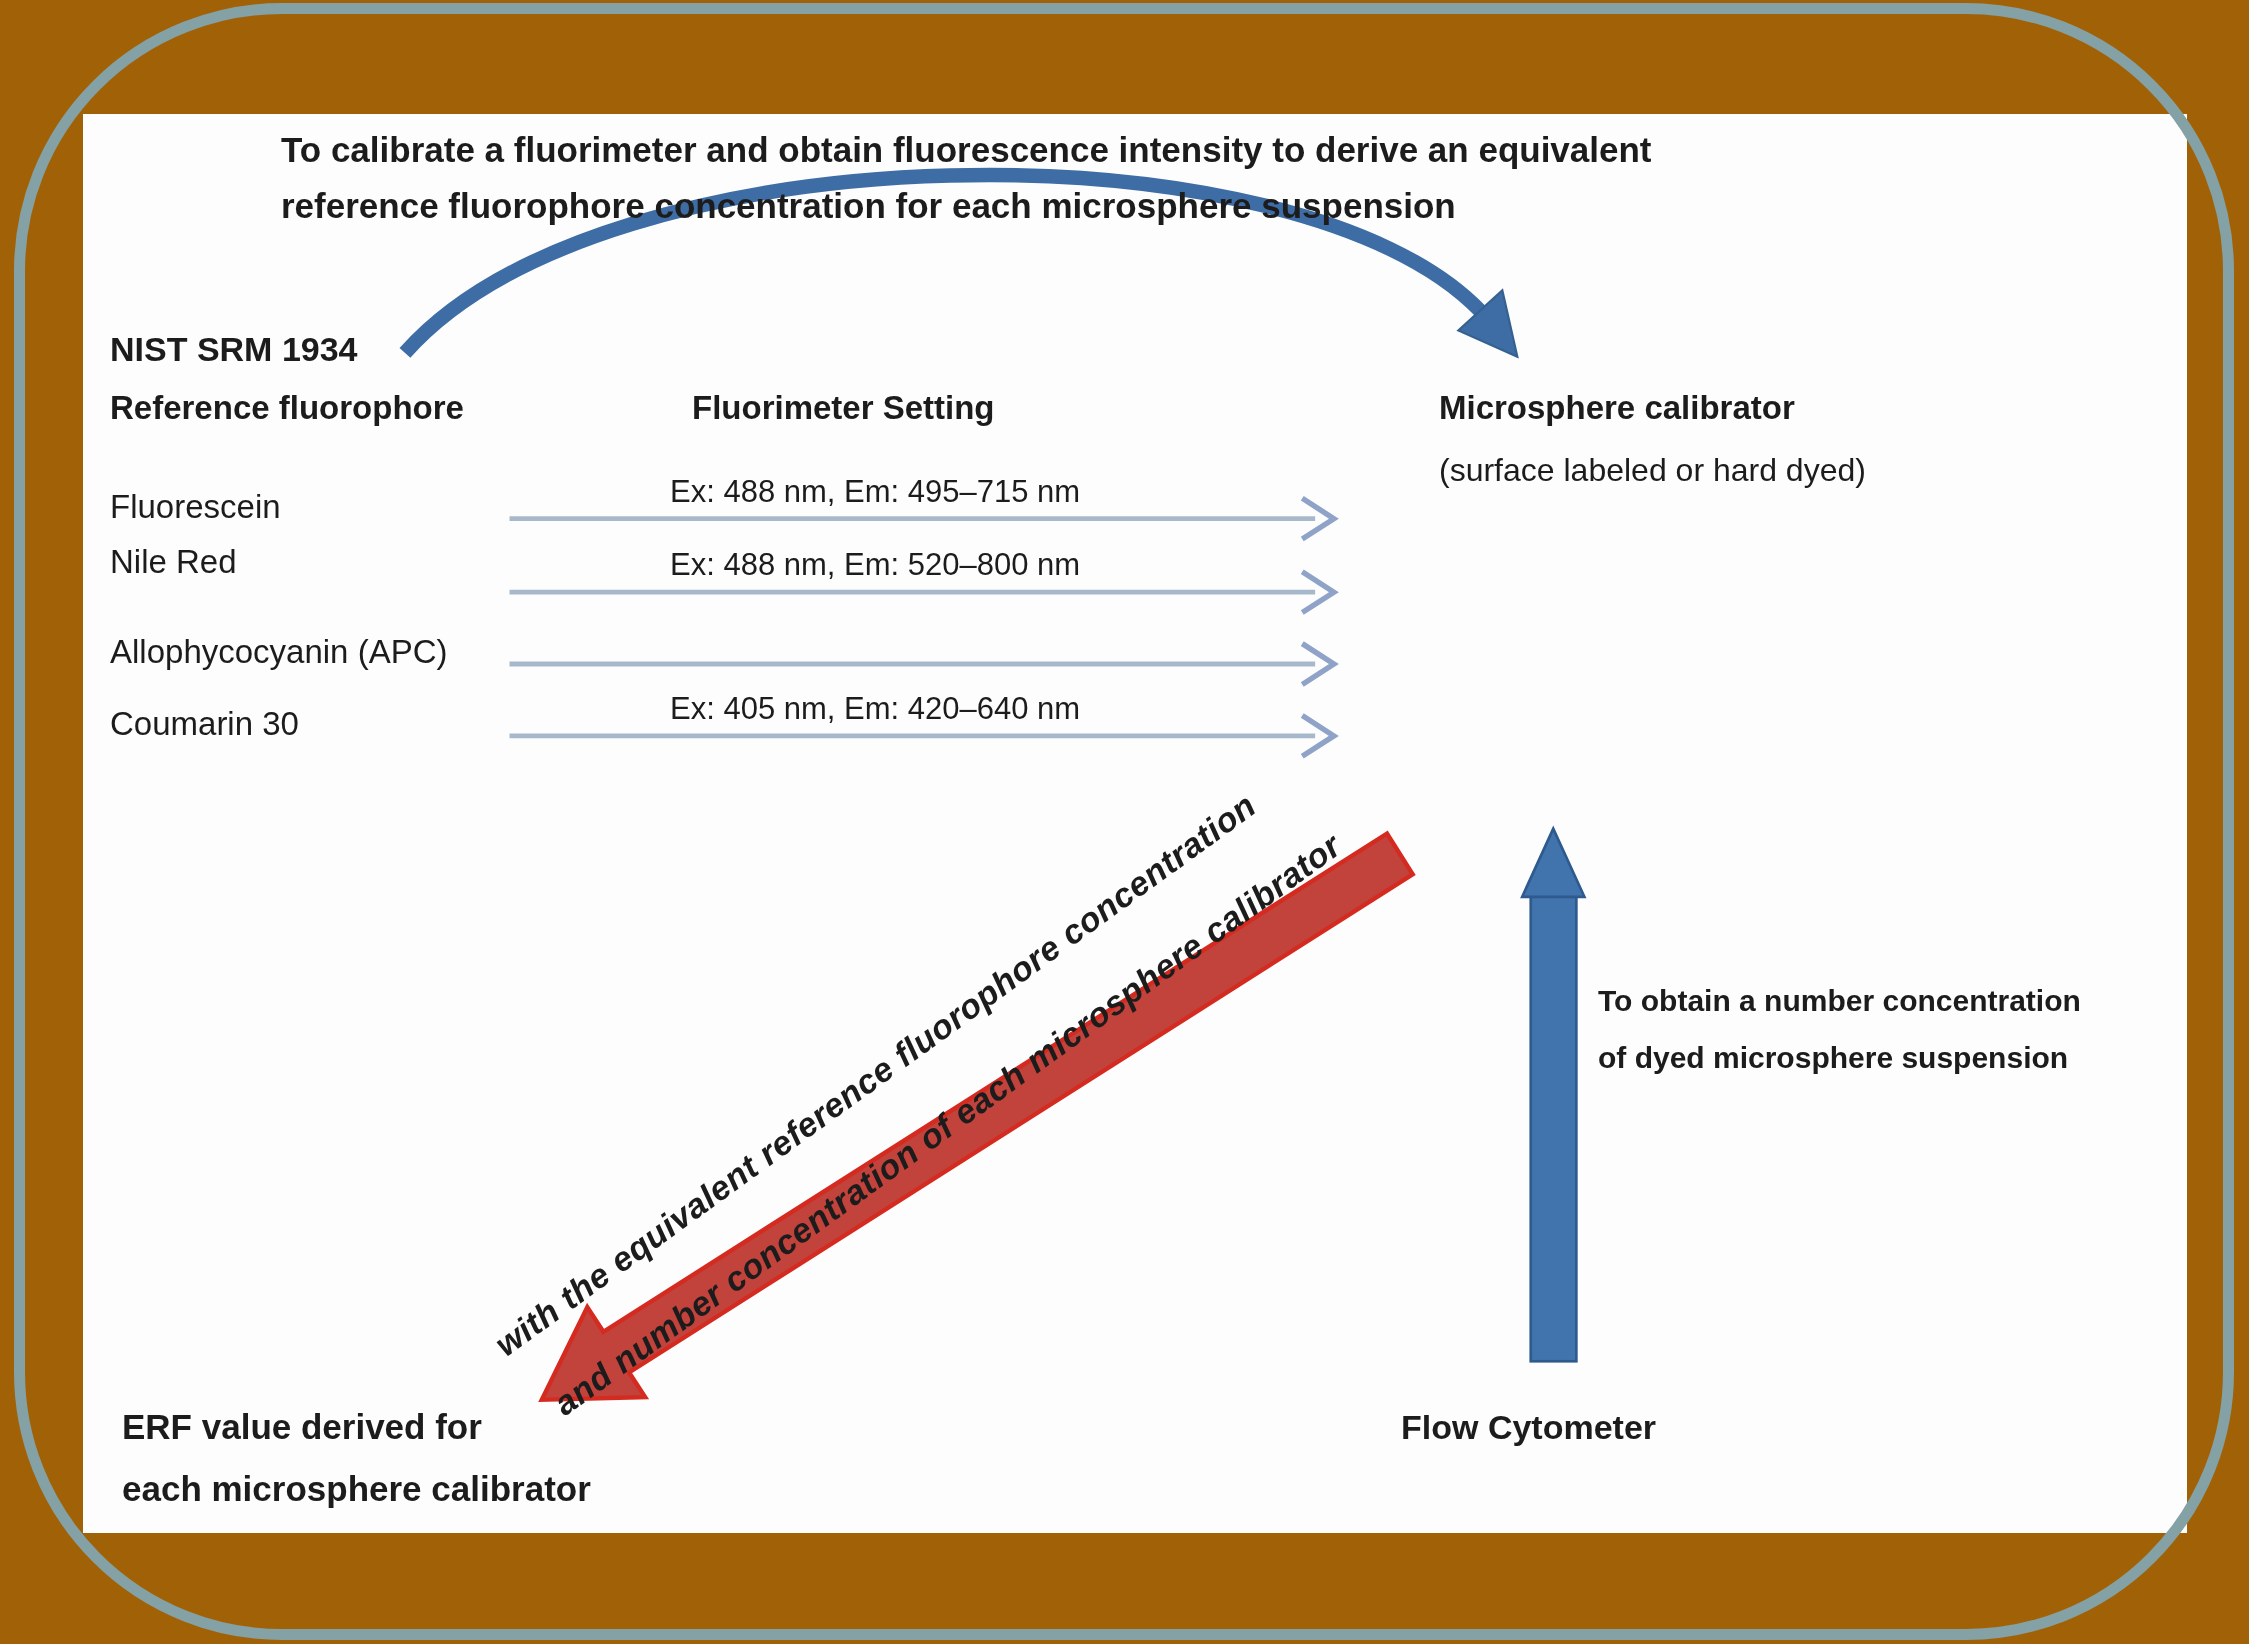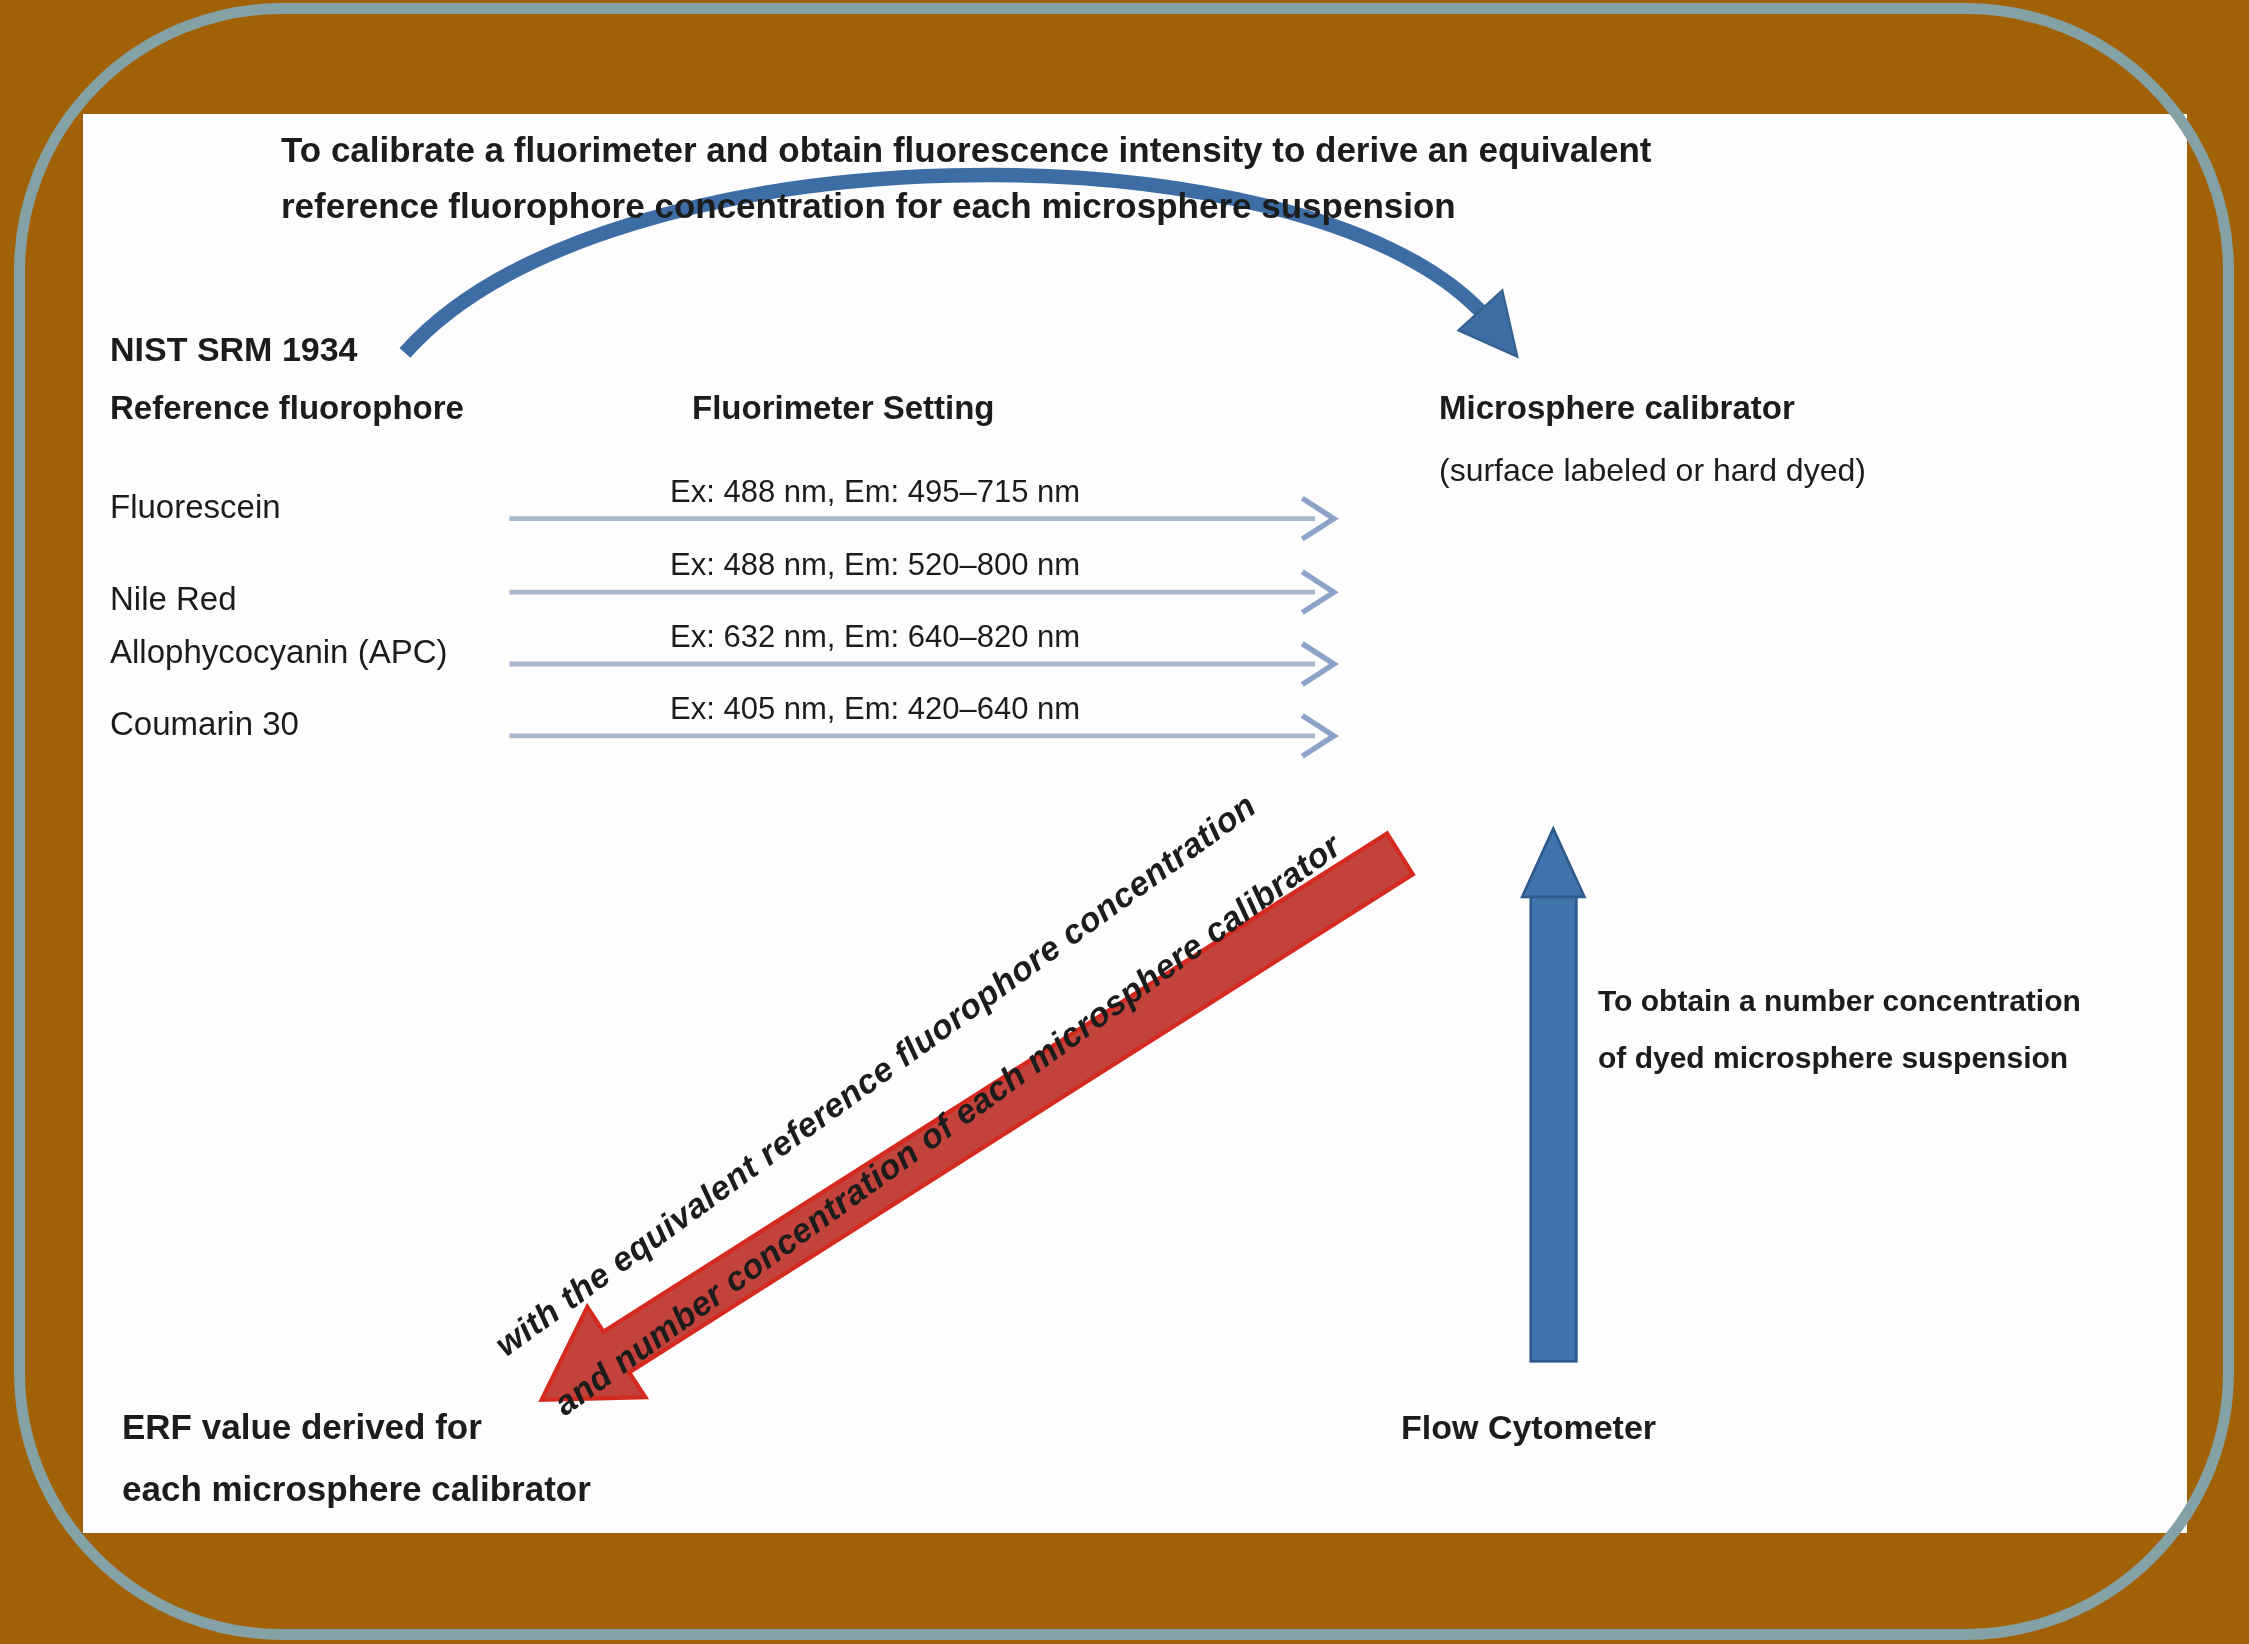--- a/index.html
+++ b/index.html
@@ -65,29 +65,28 @@
     </g>
   </svg>
 
   <div class="t b top-line" style="left:281px;top:122px;">To calibrate a fluorimeter and obtain fluorescence intensity to derive an equivalent</div>
   <div class="t b top-line" style="left:281px;top:178px;">reference fluorophore concentration for each microsphere suspension</div>
 
   <div class="t b nist" style="left:110px;top:330px;">NIST SRM 1934</div>
   <div class="t b hdr" style="left:110px;top:389px;">Reference fluorophore</div>
 
   <div class="t fluor" style="left:110px;top:488px;">Fluorescein</div>
-  <div class="t fluor" style="left:110px;top:580px;">Nile Red</div>
+  <div class="t fluor" style="left:110px;top:543px;">Nile Red</div>
   <div class="t fluor" style="left:110px;top:633px;">Allophycocyanin (APC)</div>
   <div class="t fluor" style="left:110px;top:705px;">Coumarin 30</div>
 
   <div class="t b hdr" style="left:692px;top:389px;">Fluorimeter Setting</div>
 
   <div class="t setting" style="left:670px;top:474px;">Ex: 488 nm, Em: 495–715 nm</div>
   <div class="t setting" style="left:670px;top:547px;">Ex: 488 nm, Em: 520–800 nm</div>
-  <div class="t setting" style="left:670px;top:619px;">Ex: 632 nm, Em: 640–820 nm</div>
   <div class="t setting" style="left:670px;top:691px;">Ex: 405 nm, Em: 420–640 nm</div>
 
   <div class="t b hdr" style="left:1439px;top:389px;">Microsphere calibrator</div>
   <div class="t sub" style="left:1439px;top:452px;">(surface labeled or hard dyed)</div>
 
   <div class="t rot" style="left:499px;top:1329px;">with the equivalent reference fluorophore concentration</div>
   <div class="t rot" style="left:558px;top:1388px;">and number concentration of each microsphere calibrator</div>
 
   <div class="t b uplabel" style="left:1598px;top:972px;">To obtain a number concentration</div>
   <div class="t b uplabel" style="left:1598px;top:1029px;">of dyed microsphere suspension</div>

